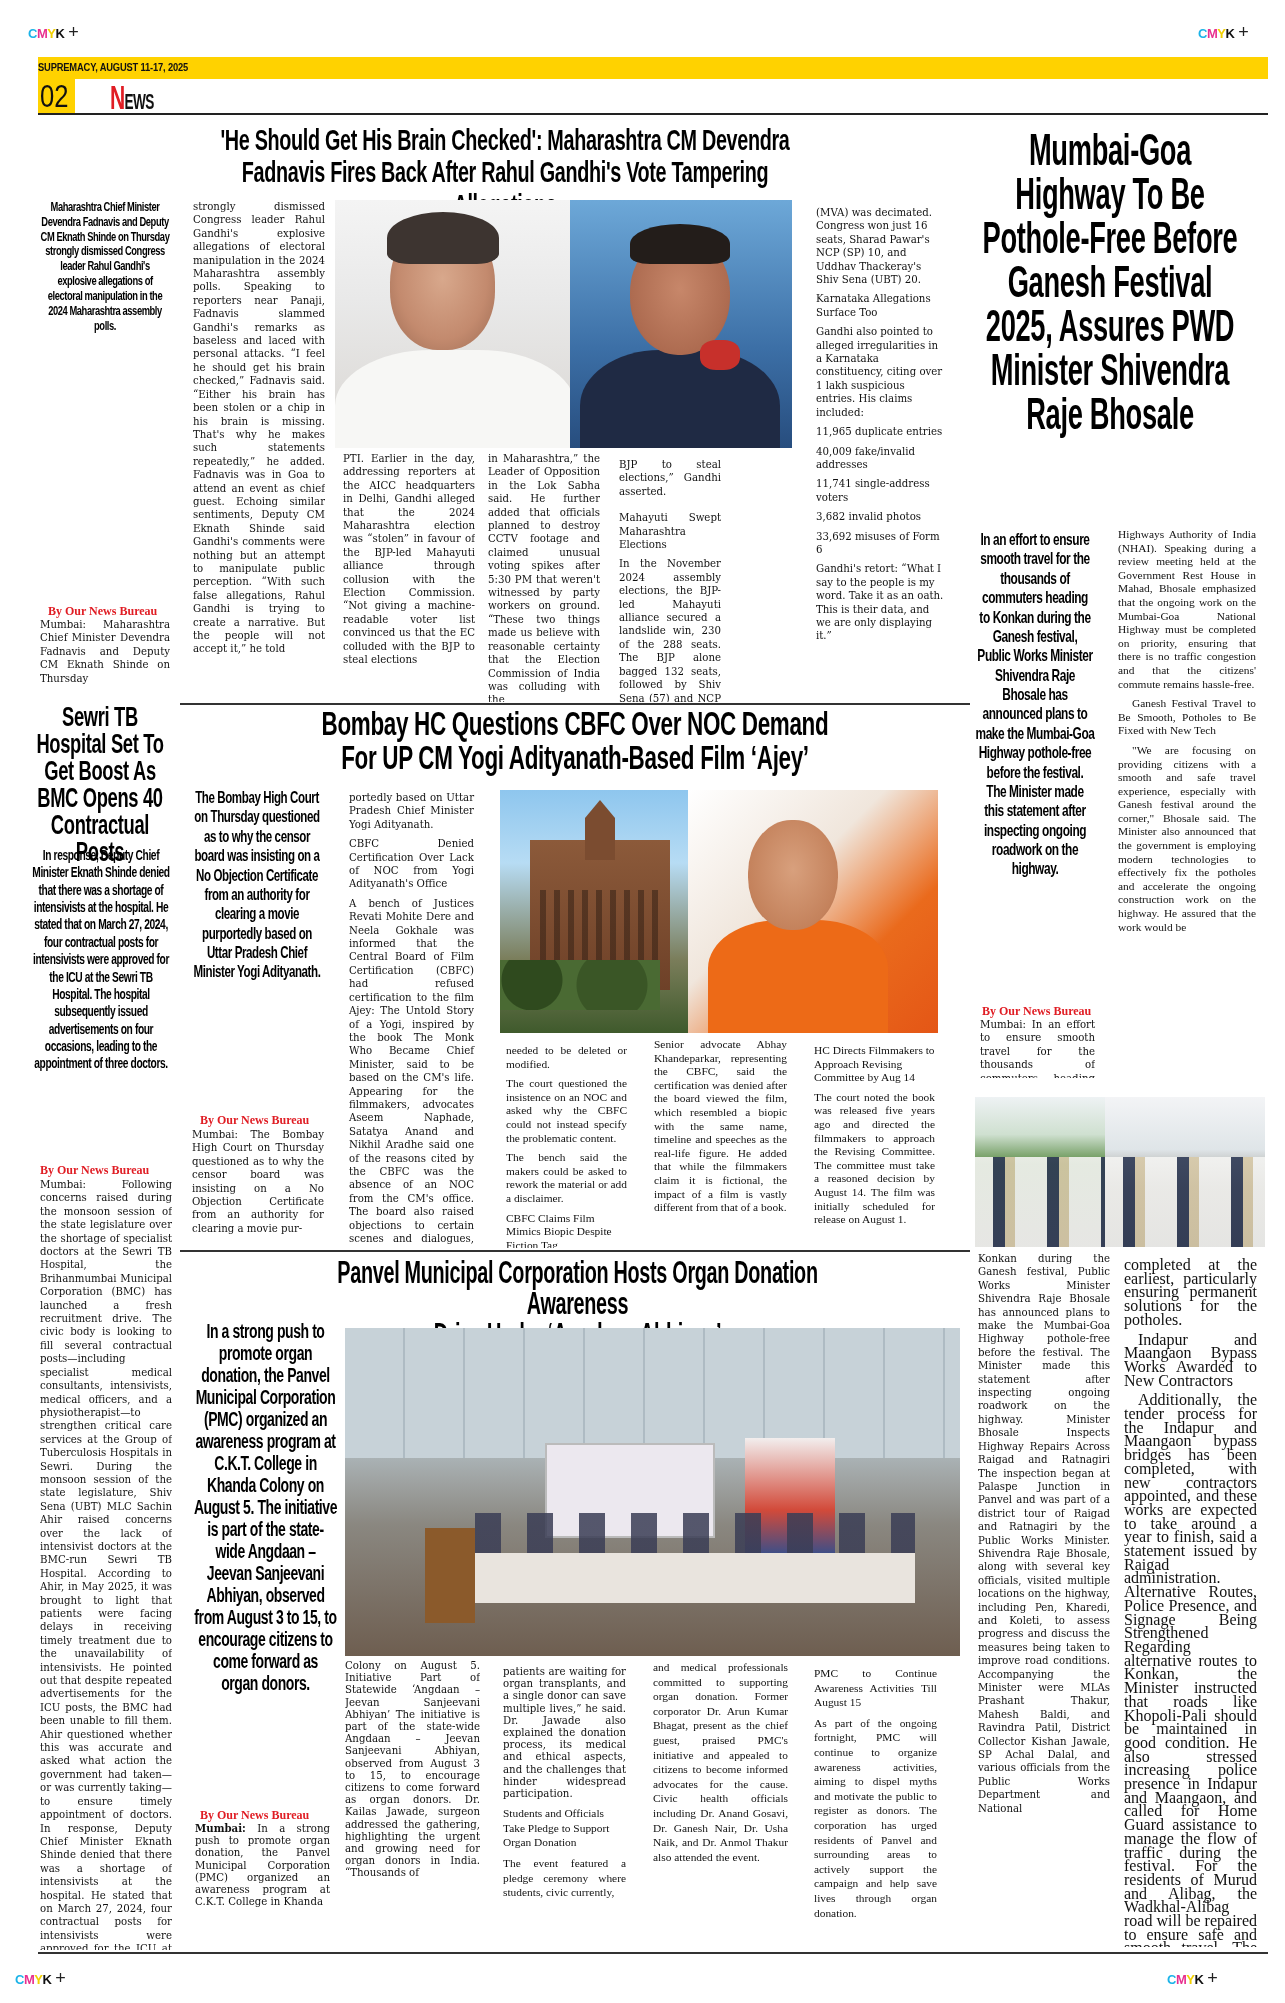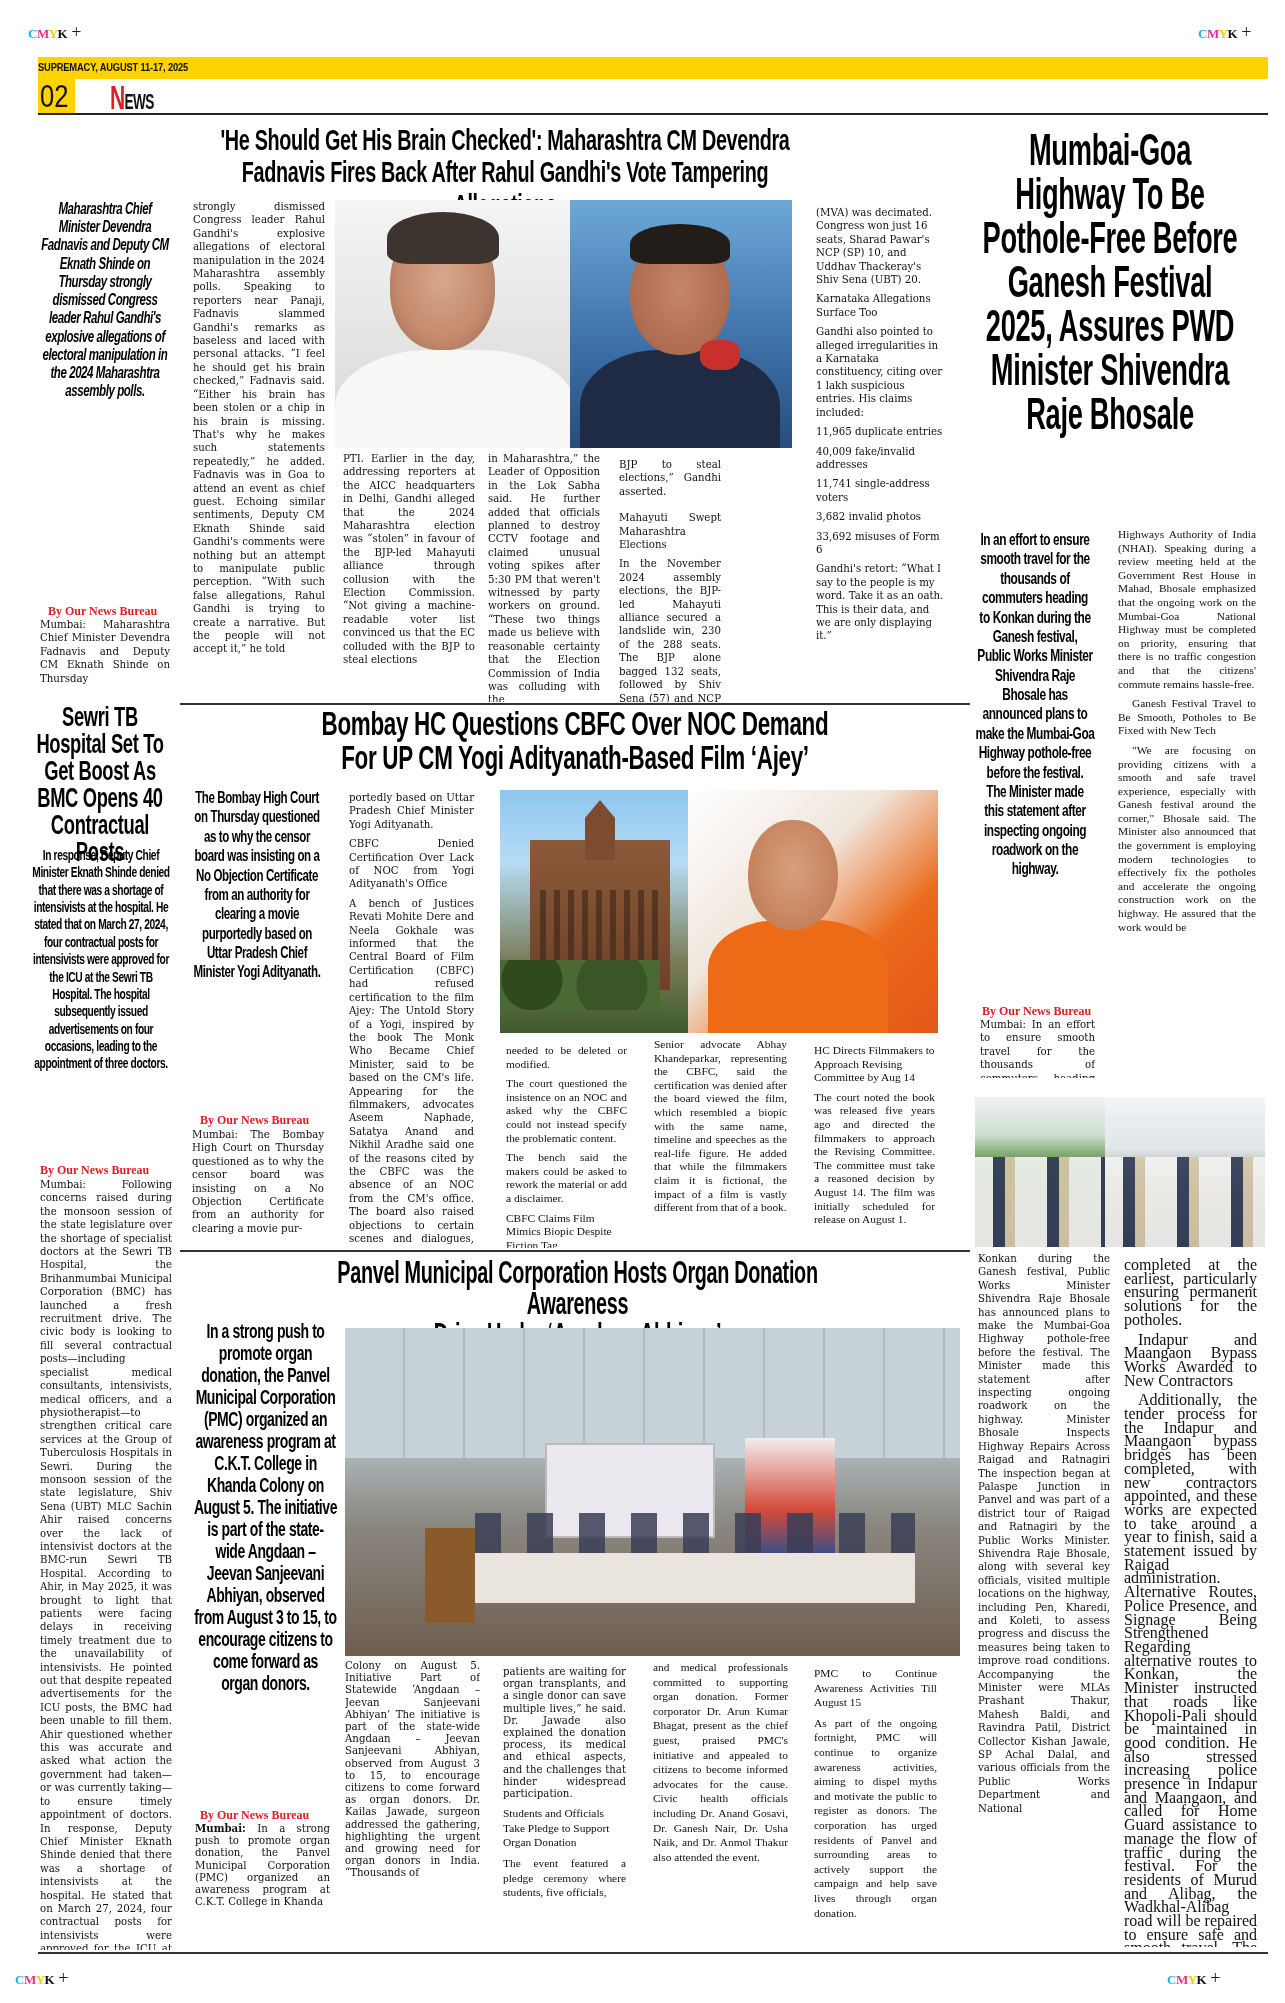--- a/index.html
+++ b/index.html
@@ -1,19 +1,19 @@
 <!DOCTYPE html>
 <html><head>
 <meta charset="utf-8">
 <style>
   * { box-sizing: border-box; margin: 0; padding: 0; }
   html, body { width: 1285px; height: 2003px; background: #fff; overflow: hidden; }
   body { position: relative; font-family: "Liberation Serif", serif; color: #111; }
 
-  .reg { position: absolute; font-family: Liberation Serif, serif; font-size: 13px; font-weight: bold; letter-spacing: -0.5px; }
+  .reg { position: absolute; font-family: Liberation Sans, sans-serif; font-size: 13px; font-weight: bold; letter-spacing: -0.5px; }
   .reg .c { color: #1bb3e8; } .reg .m { color: #e8308f; } .reg .y { color: #f2d000; } .reg .k { color: #111; }
   .reg .plus { font-weight: normal; font-size: 18px; color: #222; margin-left: 4px; }
 
   .band { position: absolute; left: 38px; top: 57px; width: 1230px; height: 22px; background: #ffd200; }
   .band-text { position: absolute; left: 38px; top: 61px; font-family: "Liberation Sans", sans-serif; font-size: 11px; font-weight: bold; transform: scaleX(0.85); transform-origin: left; letter-spacing: -0.2px; }
   .pagenum-bg { position: absolute; left: 38px; top: 79px; width: 37px; height: 35px; background: #ffd200; }
   .pagenum { position: absolute; left: 40px; top: 78px; font-family: "Liberation Sans", sans-serif; font-size: 32px; transform: scaleX(0.8); transform-origin: left; }
   .section { position: absolute; left: 110px; top: 78px; font-family: "Liberation Sans", sans-serif; font-weight: bold; font-size: 34px; transform: scaleX(0.62); transform-origin: left; letter-spacing: -1px; }
   .section .first { color: #e01d24; }
   .section .rest { font-size: 22px; }
@@ -75,21 +75,21 @@
 <div class="band-text">SUPREMACY, AUGUST 11-17, 2025</div>
 <div class="pagenum-bg"></div>
 <div class="pagenum">02</div>
 <div class="section"><span class="first">N</span><span class="rest">EWS</span></div>
 <div class="topline"></div>
 
 <div class="headline" style="left:40px;top:124px;width:930px;font-size:30px;">
     <div class="hl-cond" style="width:930px;transform:scaleX(0.66);transform-origin:center top;">'He Should Get His Brain Checked': Maharashtra CM Devendra Fadnavis Fires Back After Rahul Gandhi's Vote Tampering Allegations</div>
   </div>
 
-<div class="deck" style="left:40px;top:200px;width:130px;font-size:16px;font-style:italic;">
+<div class="deck" style="left:40px;top:200px;width:130px;font-size:13px;">
     <div style="transform:scaleX(0.72);transform-origin:center top;width:180px;margin-left:-25px;">Maharashtra Chief Minister Devendra Fadnavis and Deputy CM Eknath Shinde on Thursday strongly dismissed Congress leader Rahul Gandhi's explosive allegations of electoral manipulation in the 2024 Maharashtra assembly polls.</div>
   </div>
 <div class="byline" style="left:48px;top:604px;">By Our News Bureau</div>
 <div class="col" style="left:40px;top:618px;width:130px;height:95px;">Mumbai: Maharashtra Chief Minister Devendra Fadnavis and Deputy CM Eknath Shinde on Thursday</div>
 
 <div class="col" style="left:193px;top:200px;width:132px;height:500px;">strongly dismissed Congress leader Rahul Gandhi's explosive allegations of electoral manipulation in the 2024 Maharashtra assembly polls. Speaking to reporters near Panaji, Fadnavis slammed Gandhi's remarks as baseless and laced with personal attacks. “I feel he should get his brain checked,” Fadnavis said. “Either his brain has been stolen or a chip in his brain is missing. That's why he makes such statements repeatedly,” he added. Fadnavis was in Goa to attend an event as chief guest. Echoing similar sentiments, Deputy CM Eknath Shinde said Gandhi's comments were nothing but an attempt to manipulate public perception. “With such false allegations, Rahul Gandhi is trying to create a narrative. But the people will not accept it,” he told</div>
 
 <div class="photo ph-rahul" style="left:335px;top:200px;width:235px;height:248px;">
     <div class="shirt"></div>
     <div class="face"></div>
@@ -217,21 +217,21 @@
     <div class="banner"></div>
     <div class="people"></div>
     <div class="table"></div>
     <div class="podium"></div>
   </div>
 
 <div class="col" style="left:345px;top:1660px;width:135px;height:290px;line-height:12.2px;">Colony on August 5. Initiative Part of Statewide ‘Angdaan – Jeevan Sanjeevani Abhiyan’ The initiative is part of the state-wide Angdaan – Jeevan Sanjeevani Abhiyan, observed from August 3 to 15, to encourage citizens to come forward as organ donors. Dr. Kailas Jawade, surgeon addressed the gathering, highlighting the urgent and growing need for organ donors in India. “Thousands of</div>
 <div class="col" style="left:497px;top:1660px;width:135px;height:290px;line-height:12.2px;">
   <p>patients are waiting for organ transplants, and a single donor can save multiple lives,” he said. Dr. Jawade also explained the donation process, its medical and ethical aspects, and the challenges that hinder widespread participation.</p>
   <p class="lib" style="font-family:'Liberation Serif',serif;font-size:11.4px;line-height:14.6px;text-align:left;">Students and Officials Take Pledge to Support Organ Donation</p>
-  <p style="font-family:'Liberation Serif',serif;font-size:11.4px;line-height:14.6px;">The event featured a pledge ceremony where students, five officials,</p>
+  <p style="font-family:'Liberation Serif',serif;font-size:11.4px;line-height:14.6px;">The event featured a pledge ceremony where students, civic currently,</p>
 </div>
 <div class="col lib" style="left:653px;top:1660px;width:135px;height:290px;line-height:14.6px;">and medical professionals committed to supporting organ donation. Former corporator Dr. Arun Kumar Bhagat, present as the chief guest, praised PMC's initiative and appealed to citizens to become informed advocates for the cause. Civic health officials including Dr. Anand Gosavi, Dr. Ganesh Nair, Dr. Usha Naik, and Dr. Anmol Thakur also attended the event.</div>
 <div class="col lib" style="left:808px;top:1660px;width:135px;height:290px;line-height:14.6px;">
   <p>PMC to Continue Awareness Activities Till August 15</p>
   <p>As part of the ongoing fortnight, PMC will continue to organize awareness activities, aiming to dispel myths and motivate the public to register as donors. The corporation has urged residents of Panvel and surrounding areas to actively support the campaign and help save lives through organ donation.</p>
 </div>
 
 <div class="rule" style="left:38px;top:1952px;width:1230px;height:2px;"></div>
 
 <div class="reg" style="left:15px;top:1968px;"><span class="c">C</span><span class="m">M</span><span class="y">Y</span><span class="k">K</span><span class="plus">+</span></div>

